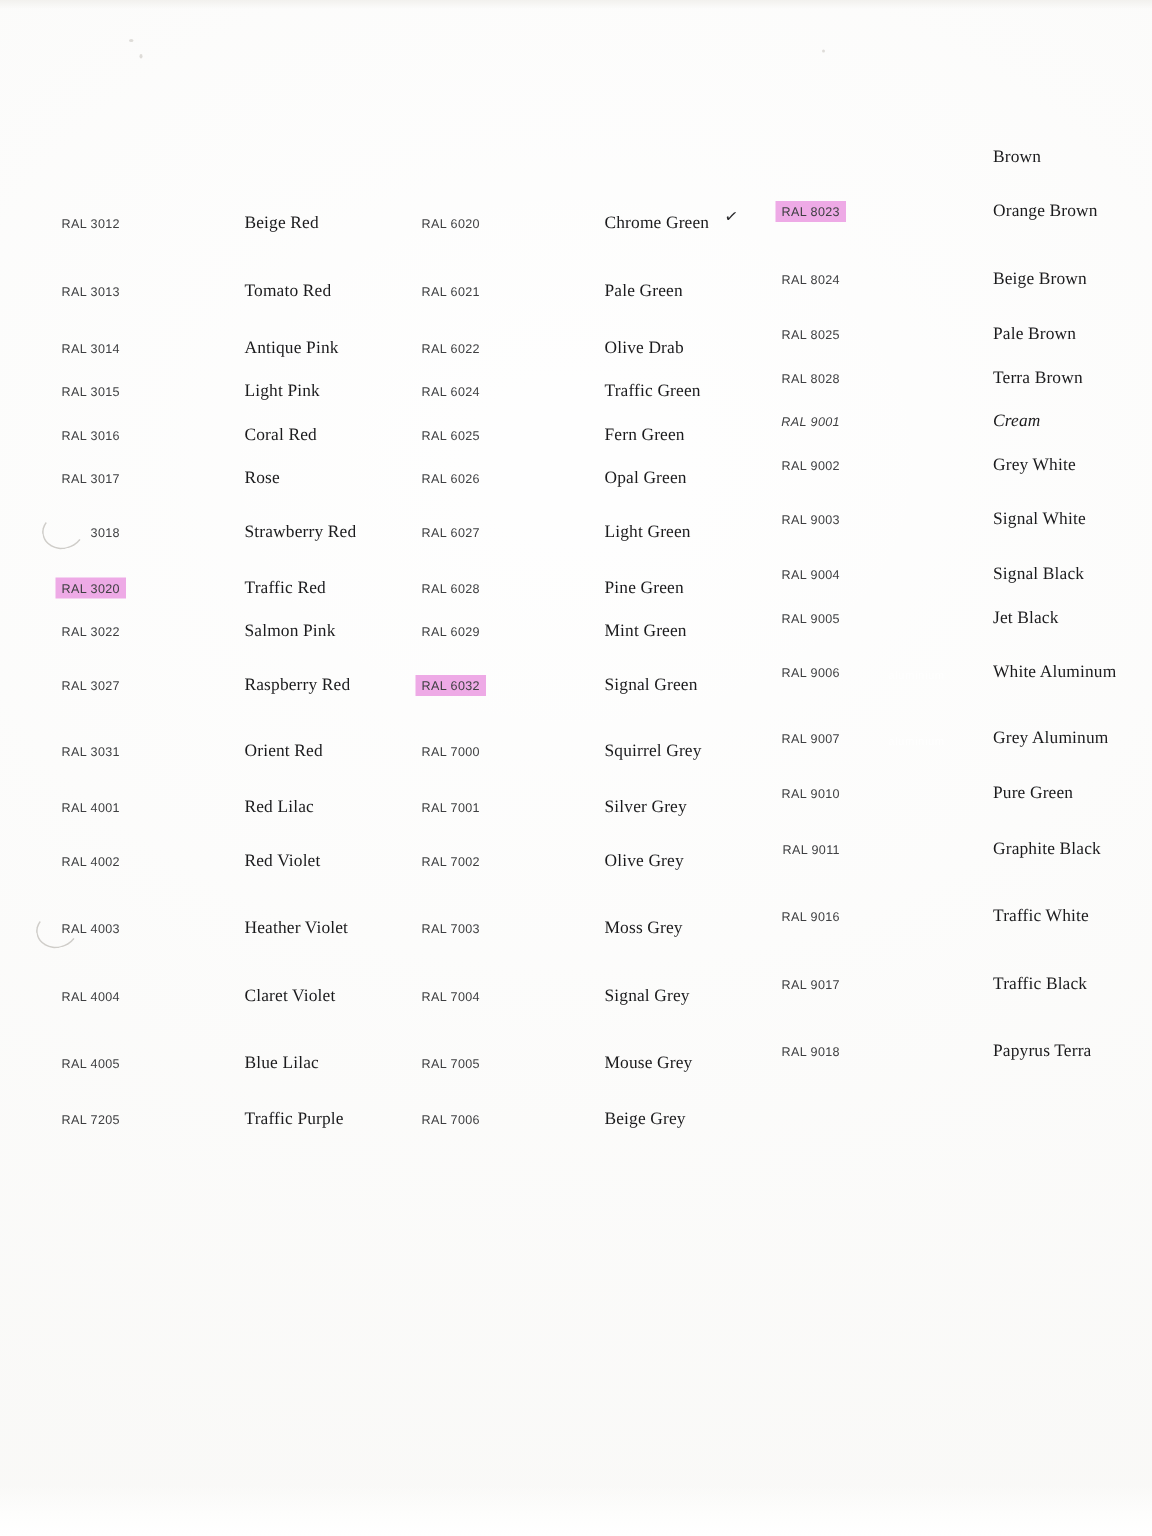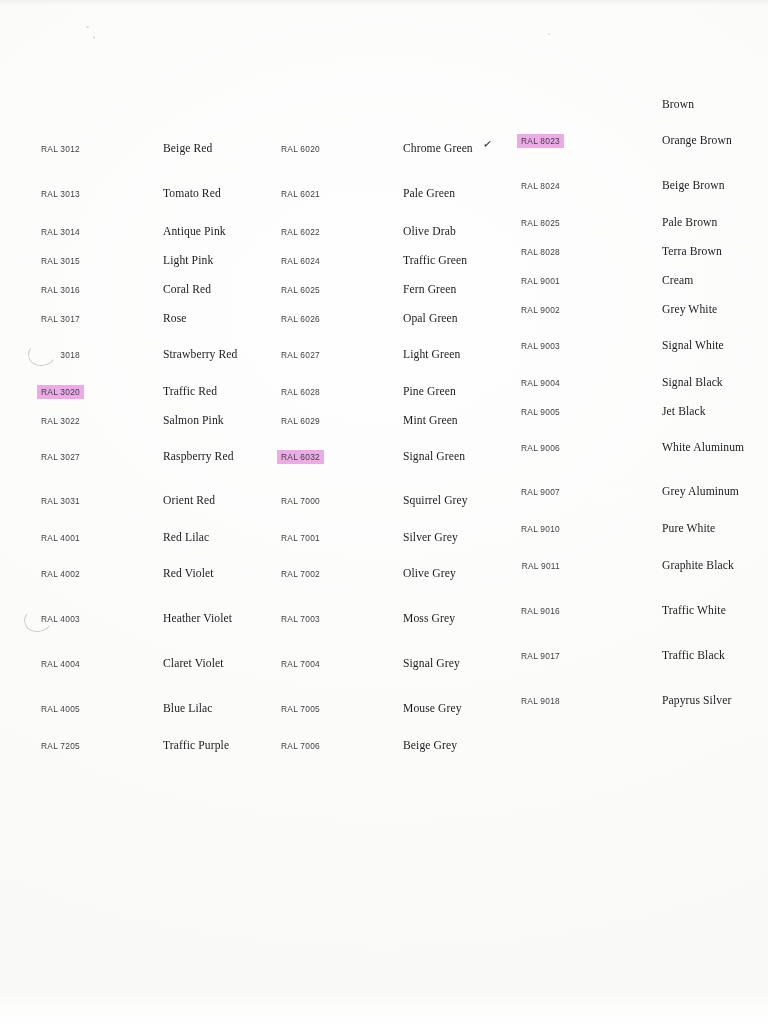--- a/index.html
+++ b/index.html
@@ -619,21 +619,21 @@
         <div class="code-cell">
           <span class="code-text">RAL 8028</span>
         </div>
         <div class="chip">
           <div class="chip-inner" style="background: rgb(73, 75, 64);"></div>
         </div>
         <div class="name-cell">
           <span class="name-text">Terra Brown</span>
         </div>
       </div>
-      <div class="swatch-row" style="height: 29px;">
+      <div class="swatch-row" style="height: 29px; font-style: italic;">
         <div class="code-cell">
           <span class="code-text">RAL 9001</span>
         </div>
         <div class="chip">
           <div class="chip-inner" style="background: rgb(251, 249, 230);"></div>
         </div>
         <div class="name-cell">
           <span class="name-text">Cream</span>
         </div>
       </div>
@@ -708,21 +708,21 @@
         </div>
       </div>
       <div class="swatch-row" style="height: 29px;">
         <div class="code-cell">
           <span class="code-text">RAL 9010</span>
         </div>
         <div class="chip">
           <div class="chip-inner blank" style="background: rgb(253, 253, 252);"></div>
         </div>
         <div class="name-cell">
-          <span class="name-text">Pure White</span>
+          <span class="name-text">Pure Green</span>
         </div>
       </div>
       <div class="swatch-row" style="height: 45px;">
         <div class="code-cell">
           <span class="code-text">RAL 9011</span>
         </div>
         <div class="chip">
           <div class="chip-inner" style="background: rgb(58, 60, 58);"></div>
         </div>
         <div class="name-cell">
@@ -752,20 +752,20 @@
         </div>
       </div>
       <div class="swatch-row" style="height: 45px;">
         <div class="code-cell">
           <span class="code-text">RAL 9018</span>
         </div>
         <div class="chip">
           <div class="chip-inner" style="background: rgb(236, 238, 233);"></div>
         </div>
         <div class="name-cell">
-          <span class="name-text">Papyrus Silver</span>
+          <span class="name-text">Papyrus Terra</span>
         </div>
       </div>
     </div>
 
   <div class="pencil-arc" style="left:28px;top:342px;"></div>
   <div class="pencil-arc" style="left:24px;top:608px;"></div>
 </div>
 
 </body></html>

